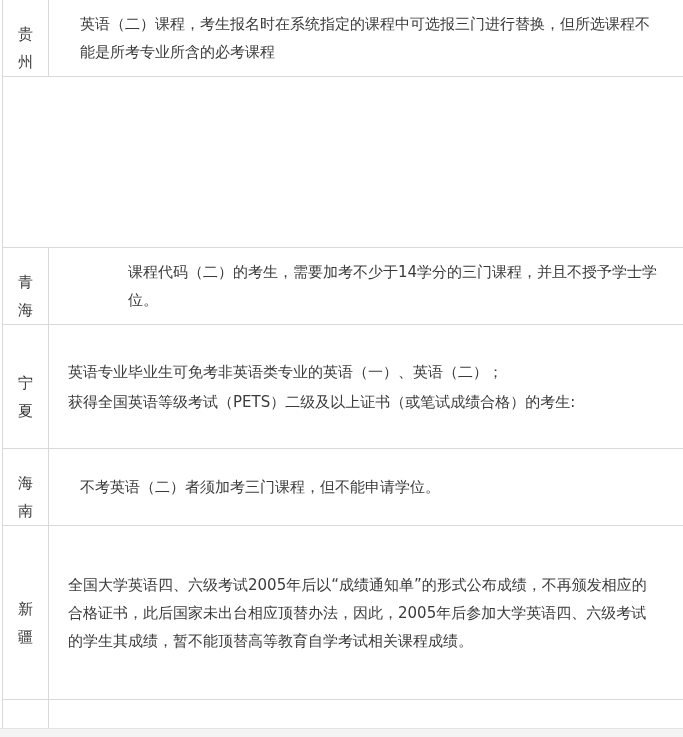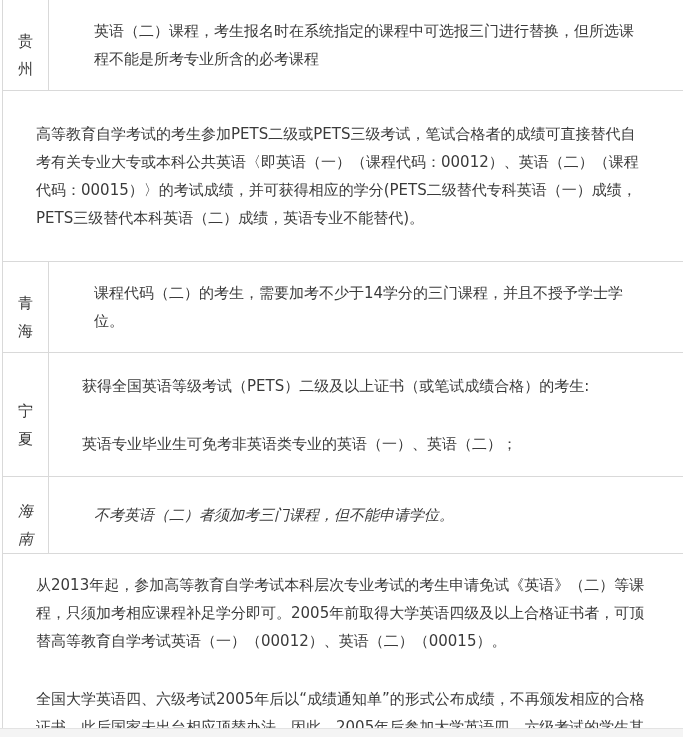--- a/index.html
+++ b/index.html
@@ -24,23 +24,23 @@
   .row {
     display: flex;
     box-sizing: border-box;
     border-bottom: 1px solid #d9d9d9;
     align-items: stretch;
   }
   .row:last-child { border-bottom: none; }
 
   .r1 { min-height: 63px; }
   .r2 { min-height: 171px; }
-  .r3 { min-height: 74px; }
+  .r3 { min-height: 74px; gap: 48px; }
   .r4 { min-height: 124px; }
-  .r5 { min-height: 68px; font-style: italic; }
+  .r5 { min-height: 68px; }
   .r6 { min-height: 174px; }
   .r7 { min-height: 55px; }
 
   .prov-cell {
     box-sizing: border-box;
     width: 46px;
     flex: 0 0 46px;
     border-right: 1px solid #d9d9d9;
     display: flex;
     align-items: center;
@@ -57,21 +57,21 @@
   .detail-cell {
     box-sizing: border-box;
     flex: 1 1 auto;
     padding: 2px 22px 2px 18px;
     display: flex;
     flex-direction: column;
     justify-content: center;
     line-height: 28px;
   }
   .detail-cell.pad-extra { padding-left: 30px; }
-  .detail-cell p { margin: 15px; }
+  .detail-cell p { margin: 1px; }
 
   
   .row.cut .prov-cell { align-items: flex-start; padding-top: 7px; }
   .row.cut .detail-cell { justify-content: flex-start; padding-top: 22px; }
 
   .bottom-strip {
     position: absolute;
     left: 0;
     bottom: 0;
     width: 683px;
@@ -90,55 +90,56 @@
       <div class="prov-cell">
         <span class="prov-name">贵州</span>
       </div>
       <div class="detail-cell pad-extra">
         <p>英语（二）课程，考生报名时在系统指定的课程中可选报三门进行替换，但所选课程不能是所考专业所含的必考课程</p>
       </div>
     </div>
 
     <div class="row r2">
       <div class="detail-cell">
-        <p>高等教育自学考试的考生参加PETS二级或PETS三级考试，笔试合格者的成绩可直接替代自考有关专业大专或本科公共英语〈即英语（一）（课程代码：00012）、英语（二）（课程代码：00015）〉的考试成绩，并可获得相应的学分(PETS二级替代专科英语（一）成绩，PETS三级替代本科英语（二）成绩，英语专业不能替代)。</p>
       </div>
     </div>
 
     <div class="row r3">
       <div class="prov-cell">
         <span class="prov-name">青海</span>
       </div>
       <div class="detail-cell pad-extra">
         <p>课程代码（二）的考生，需要加考不少于14学分的三门课程，并且不授予学士学位。</p>
       </div>
     </div>
 
     <div class="row r4">
       <div class="prov-cell">
         <span class="prov-name">宁夏</span>
       </div>
       <div class="detail-cell">
+        <p>英语专业毕业生可免考非英语类专业的英语（一）、英语（二）；</p>
         <p>获得全国英语等级考试（PETS）二级及以上证书（或笔试成绩合格）的考生:</p>
-        <p>英语专业毕业生可免考非英语类专业的英语（一）、英语（二）；</p>
       </div>
     </div>
 
     <div class="row r5">
       <div class="prov-cell">
         <span class="prov-name">海南</span>
       </div>
       <div class="detail-cell pad-extra">
         <p>不考英语（二）者须加考三门课程，但不能申请学位。</p>
       </div>
     </div>
 
     <div class="row r6">
+      <div class="prov-cell">
+        <span class="prov-name">新疆</span>
+      </div>
       <div class="detail-cell">
-        <p>从2013年起，参加高等教育自学考试本科层次专业考试的考生申请免试《英语》（二）等课程，只须加考相应课程补足学分即可。2005年前取得大学英语四级及以上合格证书者，可顶替高等教育自学考试英语（一）（00012）、英语（二）（00015）。</p>
         <p>全国大学英语四、六级考试2005年后以“成绩通知单”的形式公布成绩，不再颁发相应的合格证书，此后国家未出台相应顶替办法，因此，2005年后参加大学英语四、六级考试的学生其成绩，暂不能顶替高等教育自学考试相关课程成绩。</p>
       </div>
     </div>
 
     <div class="row r7 cut">
       <div class="prov-cell">
         <span class="prov-name">西藏</span>
       </div>
       <div class="detail-cell pad-extra">
         <p>不考英语(二)者，另选考3门，学分不低于14学分。</p>

